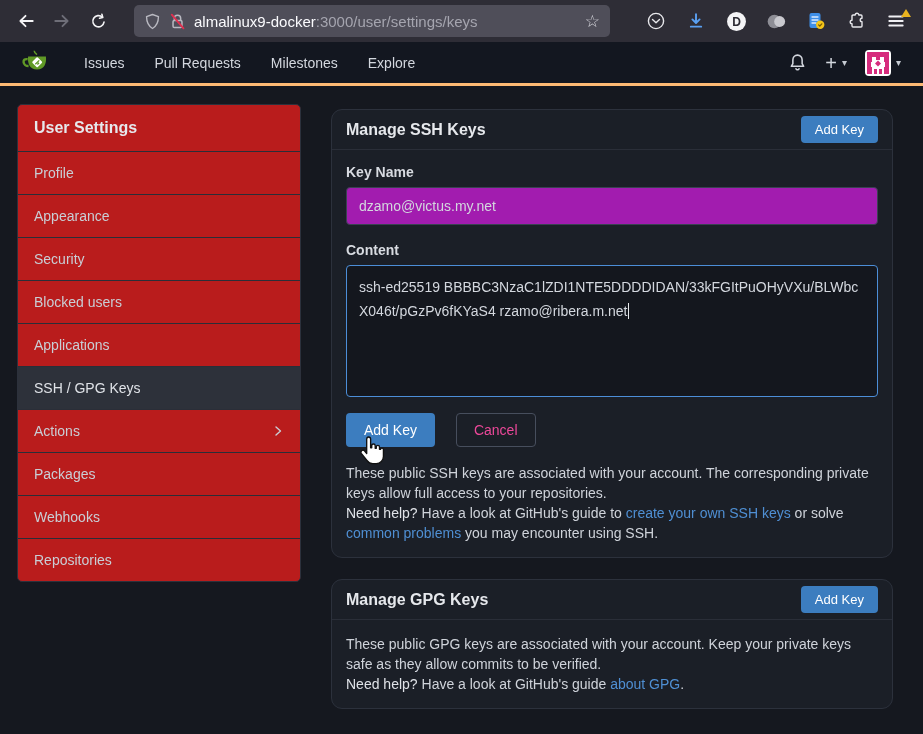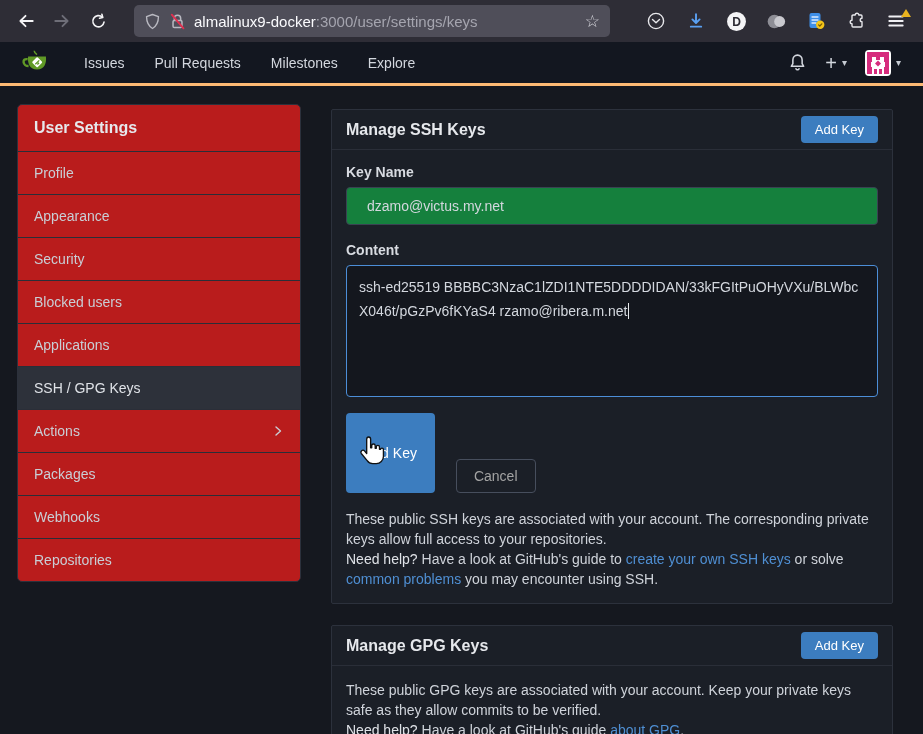--- a/index.html
+++ b/index.html
@@ -59,38 +59,38 @@
   }
   .side-item {
     padding:13px 16px; font-size:14px; color:#c9ced5; border-bottom:1px solid #2a2e38;
     cursor:pointer; display:flex; align-items:center; justify-content:space-between;
   }
   .side-item:last-child { border-bottom:none; }
   .side-item.active { background:#2d313a; color:#dfe2e7; }
 
   .main-col { flex:1; min-width:0; margin-top:5px; }
 
-  .panel { background:#1b1f27; border:1px solid #2c313c; border-radius:2px; }
+  .panel { background:#1b1f27; border:1px solid #2c313c; border-radius:11px; }
   .panel + .panel { margin-top:21px; }
   .panel-header {
     display:flex; align-items:center; justify-content:space-between;
     padding:6px 14px; min-height:34px; border-bottom:1px solid #2a2e38;
   }
   .panel-title { font-size:16px; font-weight:700; color:#e6e8ec; }
   .btn { border-radius:4px; cursor:pointer; border:1px solid transparent; font-family:inherit; }
   .btn-primary { background:#3c7dbf; color:#ffffff; }
   .btn-sm { font-size:13px; padding:5px 13px; }
   .btn-md { font-size:14px; padding:8px 17px; }
-  .btn-cancel { background:transparent; color:#a3a3a3; border:1px solid #474e5d;margin-top:46px; }
+  .btn-cancel { background:transparent; color:#ec4899; border:1px solid #474e5d; }
 
   .panel-body { padding:14px; }
   .field-label { display:block; font-weight:700; font-size:14px; color:#d8dbe1; margin-bottom:7px; }
   .text-input {
-    width:100%; height:38px; background:#15803d; border:1px solid #3a4252; border-radius:4px;
-    color:#d3d7de; font-size:14px; font-family:inherit; padding:0 20px; outline:none;
+    width:100%; height:38px; background:#a21caf; border:1px solid #3a4252; border-radius:4px;
+    color:#d3d7de; font-size:14px; font-family:inherit; padding:0 12px; outline:none;
   }
   .field-gap { margin-top:17px; }
   .textarea-box {
     width:100%; height:132px; background:#14171e; border:1px solid #4c8ed8; border-radius:4px;
     color:#d3d7de; font-size:14px; line-height:24px; padding:9px 12px;
     word-break:break-all; overflow:hidden; cursor:text;
   }
   .text-caret { display:inline-block; width:1px; height:16px; background:#e8eaed; vertical-align:-3px; margin-left:1px; }
 
   .btn-row { margin-top:16px; display:flex; gap:21px; }

